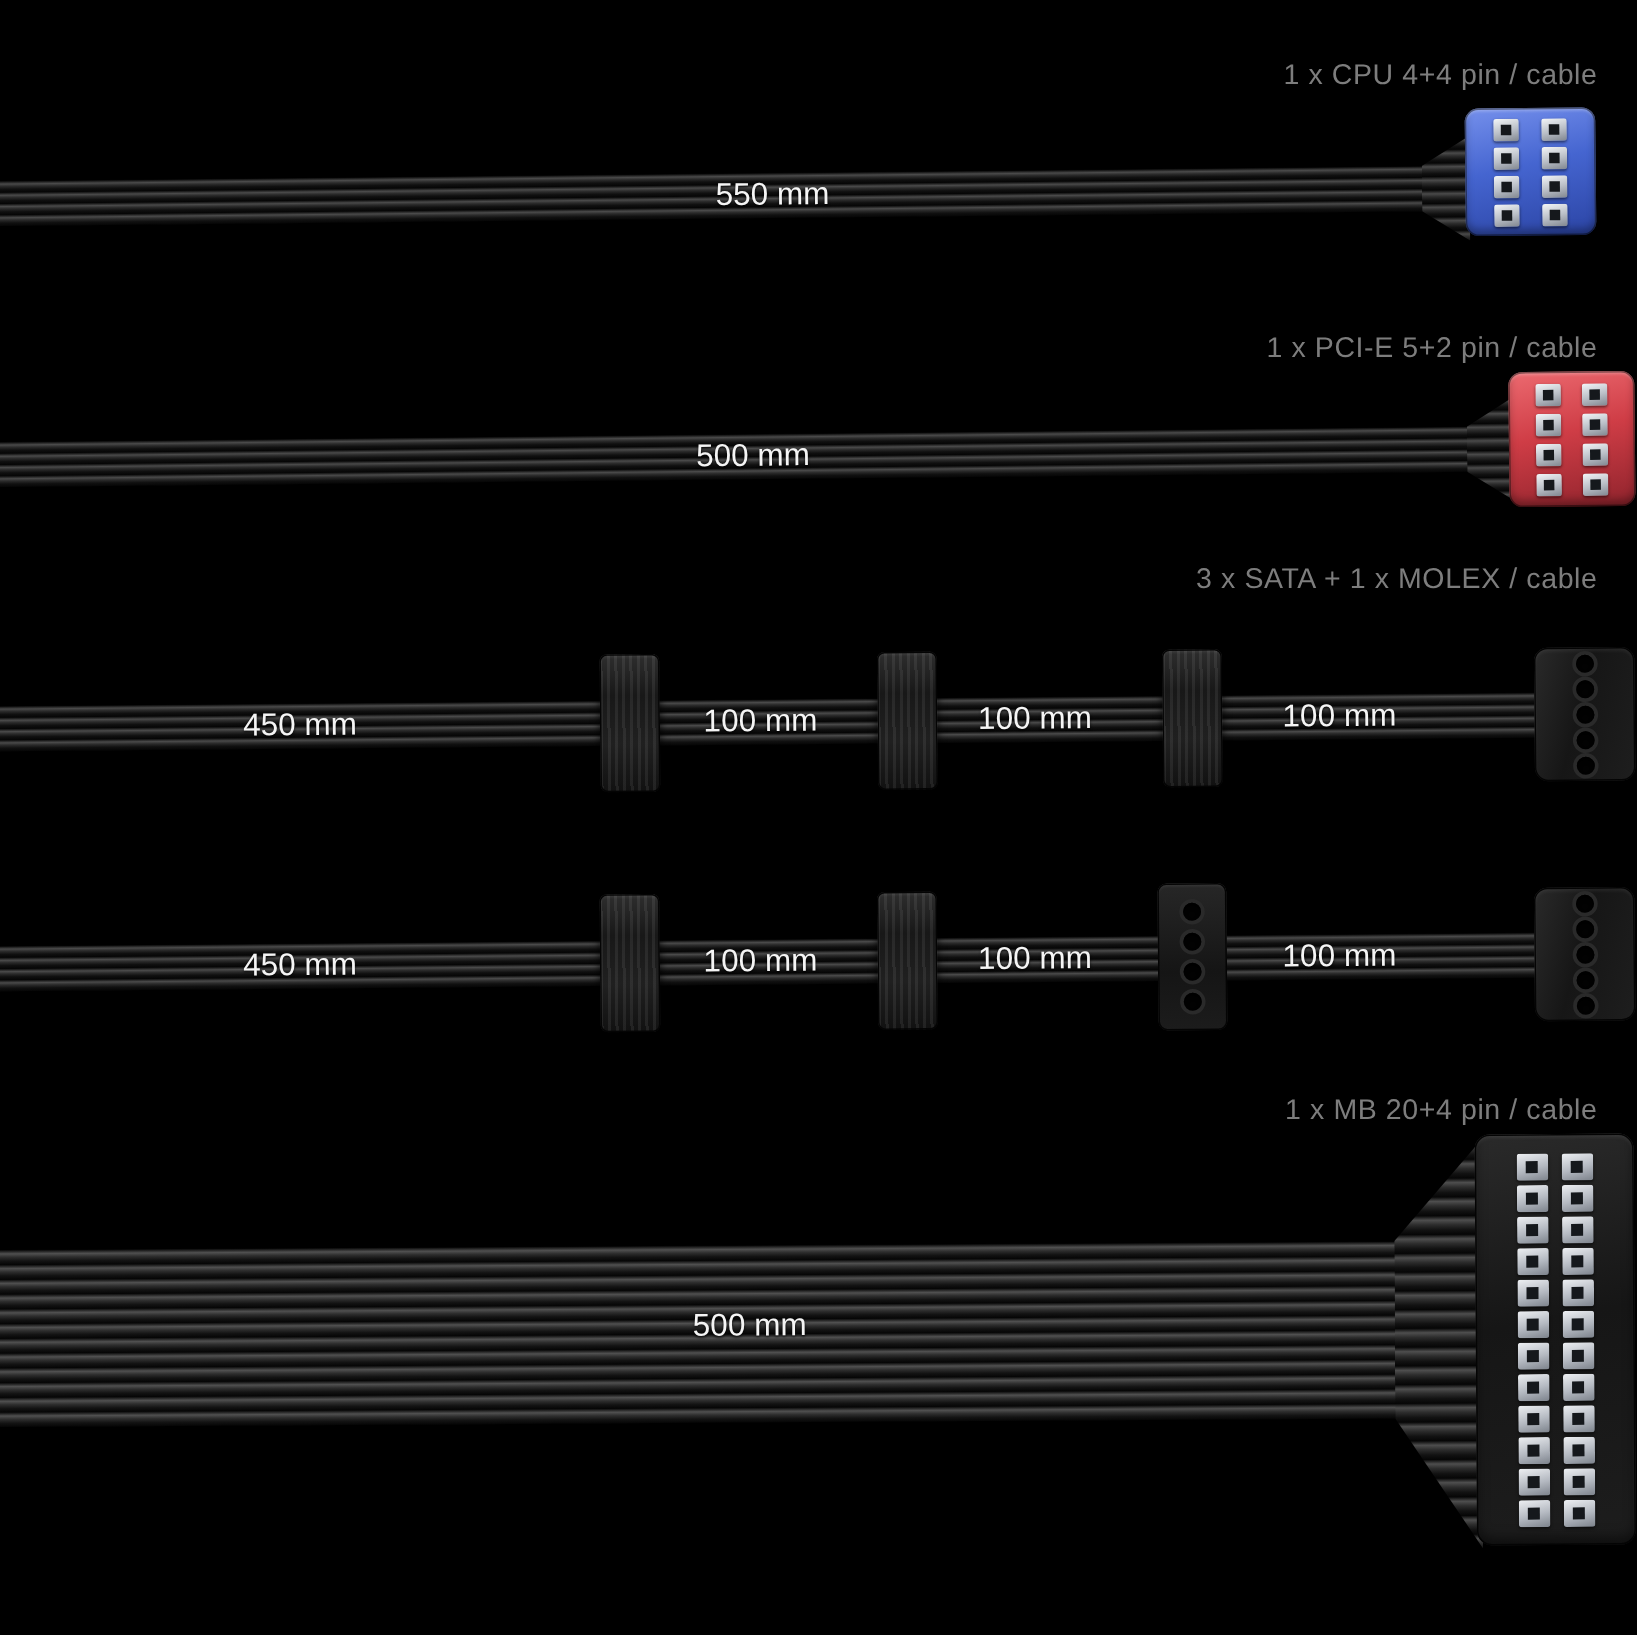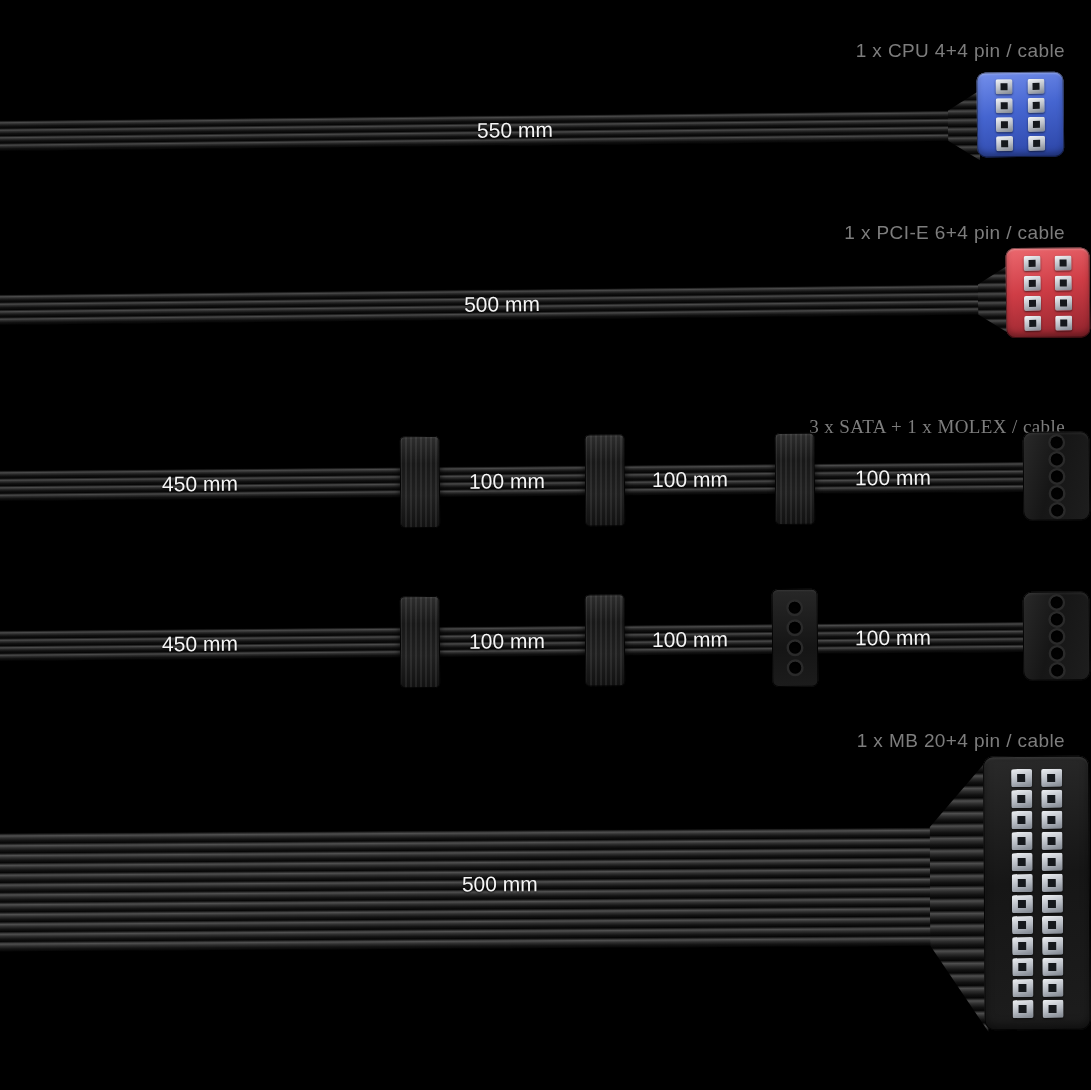--- a/index.html
+++ b/index.html
@@ -16,21 +16,21 @@
   .type-label {
     position: absolute;
     right: 26px;
     color: var(--label_text, #7d7d7d);
     font-size: 19px;
     letter-spacing: .4px;
     white-space: pre;
   }
   .tl1 { top: 40px; }
   .tl2 { top: 222px; }
-  .tl3 { top: 416px; font-family: Liberation Serif, serif; }
+  .tl3 { top: 376px; }
   .tl4 { top: 564px; }
   .tl5 { top: 714px; margin-top: 16px; }
 
   
   .row { position: absolute; left: 0; width: 1091px; }
   .row1 { top: 75px;  height: 115px; transform: rotate(-0.6deg); }
   .row2 { top: 245px; height: 115px; transform: rotate(-0.6deg); }
   .row3 { top: 420px; height: 130px; transform: rotate(-0.5deg); }
   .row4 { top: 580px; height: 130px; transform: rotate(-0.5deg); }
   .row5 { top: 745px; height: 345px; transform: rotate(-0.35deg); }
@@ -148,21 +148,21 @@
     background: #020202;
     box-shadow: 0 0 0 2.5px #2a2a2a, inset 0 2px 3px #000;
   }
 </style>
 </head>
 <body>
 
 <div class="stage">
 
   <div class="type-label tl1">1 x CPU 4+4 pin / cable</div>
-  <div class="type-label tl2">1 x PCI-E 6+4 pin / cable</div>
+  <div class="type-label tl2">1 x PCI-E 5+2 pin / cable</div>
   <div class="type-label tl3">3 x SATA + 1 x MOLEX / cable</div>
   <div class="type-label tl5">1 x MB 20+4 pin / cable</div>
 
   <section class="row row1">
     <div class="ribbon ribbon-thin r1-ribbon"></div>
     <div class="fan r1-fan"></div>
     <div class="measure r1-measure">550 mm</div>
     <div class="connector conn-cpu">
       <div class="pin"></div>
     <div class="pin"></div>

